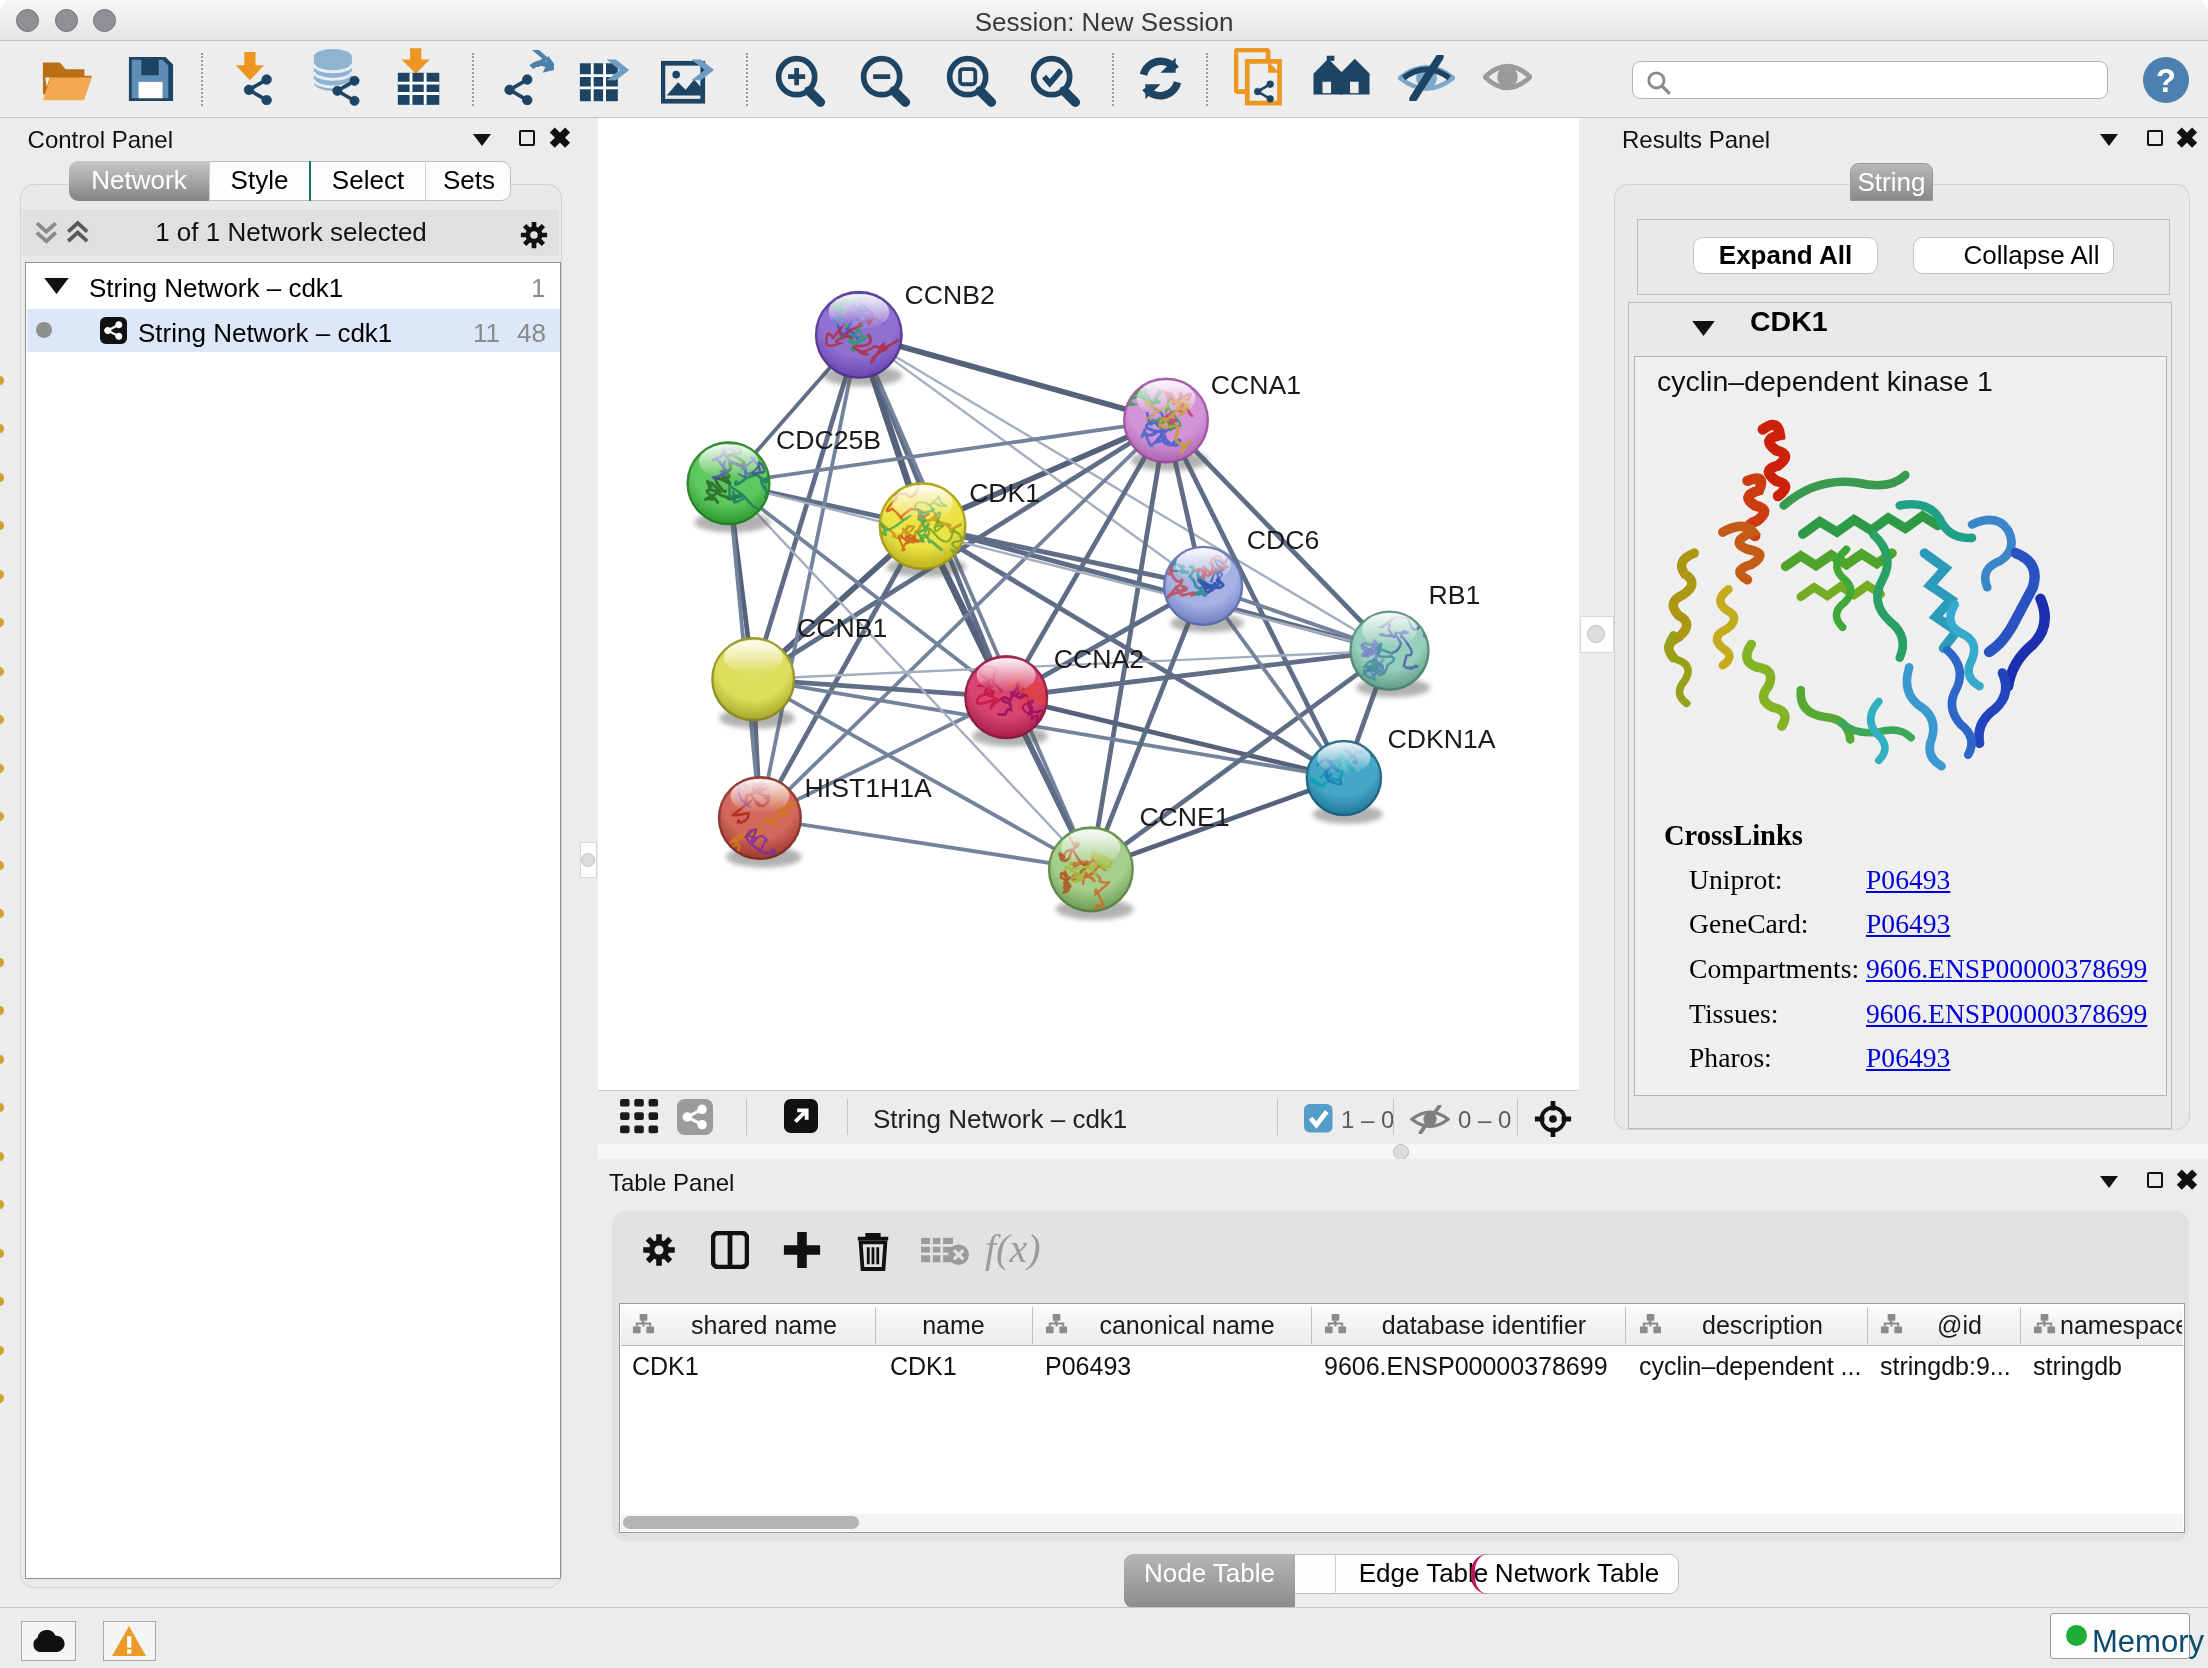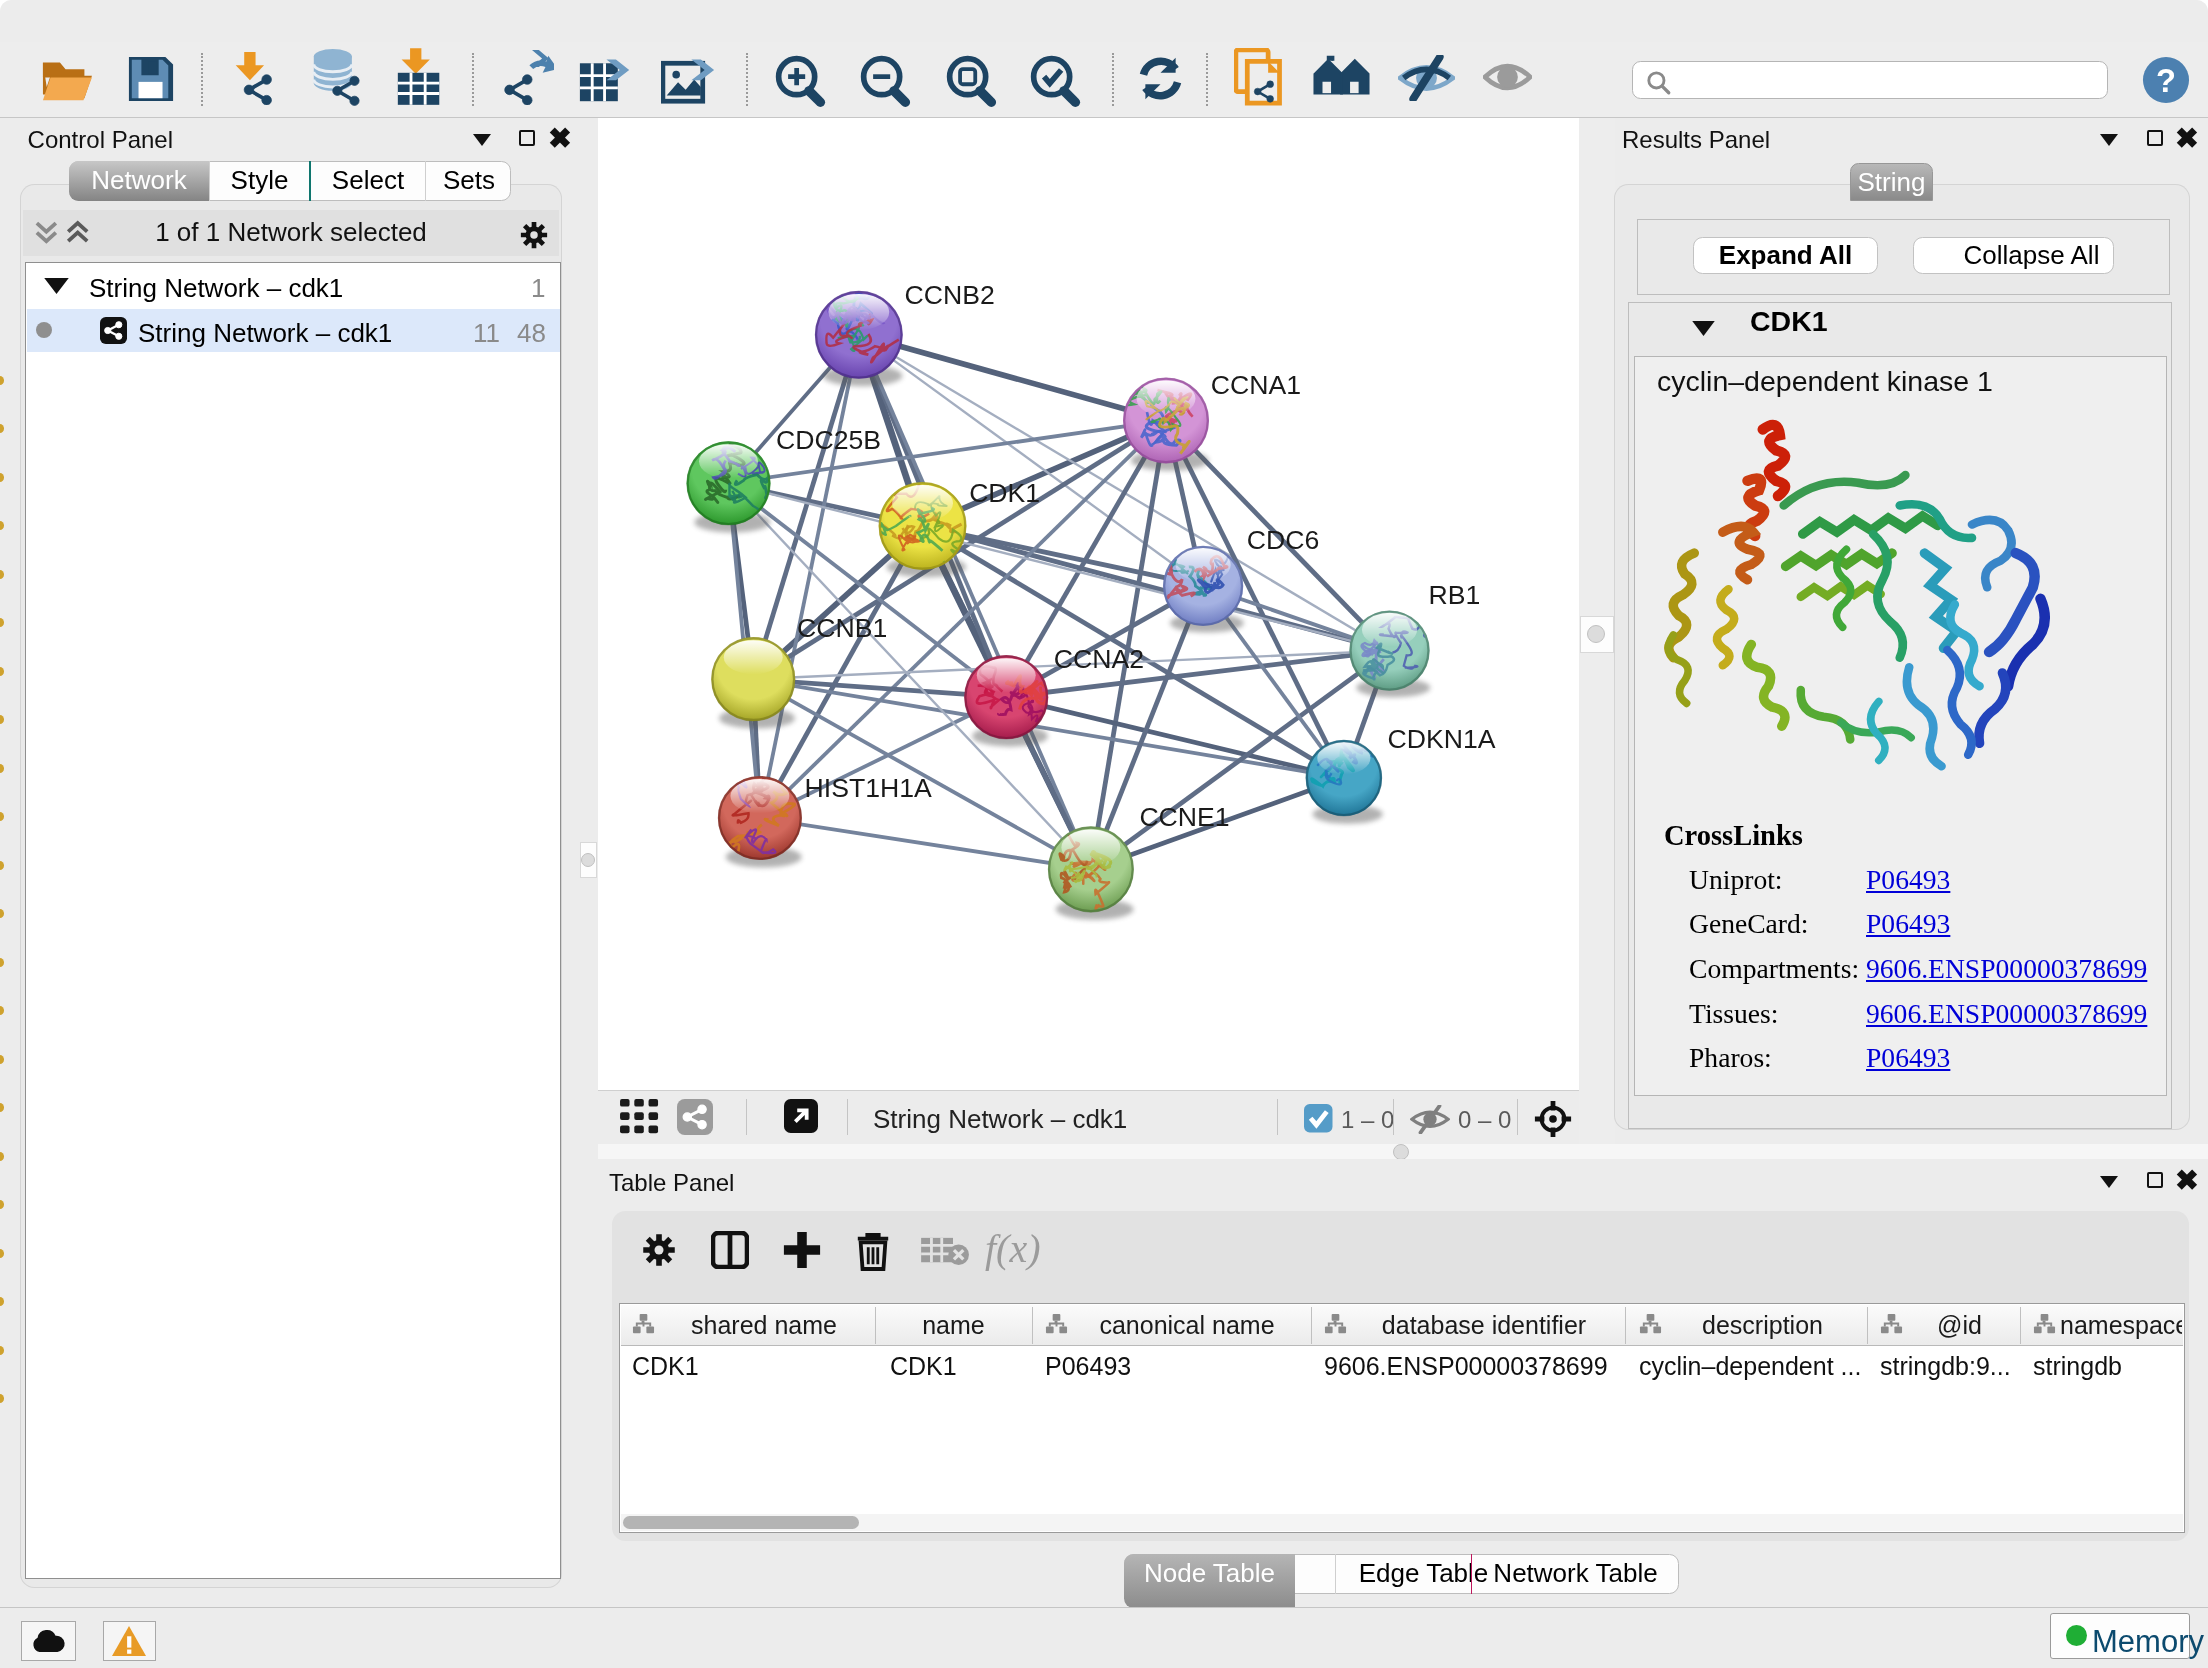--- a/index.html
+++ b/index.html
@@ -14,20 +14,26 @@
 #toolbar { position:absolute; left:0; top:42px; width:2208px; height:76px; background:#ededed; border-bottom:1.9px solid #c6c6c6; }
 .tbi { position:absolute; top:0; }
 .vsep { position:absolute; top:11.4px; width:0px; height:53px; border-left:2.9px dotted #9a9a9a; }
 #searchbox { position:absolute; left:1632px; top:19px; width:476px; height:38px; background:#fff; border:1.9px solid #b5b5b5; border-radius:8.6px; }
 
 .ph-tri { width:0; height:0; border-left:9.5px solid transparent; border-right:9.5px solid transparent; border-top:12.4px solid #111; position:absolute; }
 .ph-sq { position:absolute; width:16px; height:16px; border:2.9px solid #111; border-radius:1.9px; }
 .ph-x { position:absolute; font-size:28.5px; font-weight:bold; color:#111; line-height:19px; }
 </style></head><body>
 <div id="page">
+<div id="titlebar">
+ <div class="tl" style="left:16px"></div>
+ <div class="tl" style="left:55px"></div>
+ <div class="tl" style="left:93px"></div>
+ <div id="title">Session: New Session</div>
+</div>
 <div id="toolbar">
       <svg class="tbi" style="left:39px;top:13.3px" width="55" height="49" viewBox="0 0 58 52">
         <path d="M4 8 h18 l6 7 h20 v9 h-44 z" fill="#b96f15"></path>
         <path d="M4 8 v34 h6 l-2 4 h40 l8-24 h-44 l-4 12 z" fill="#b96f15"></path>
         <path d="M12 24 h44 l-9 24 h-43 z" fill="#f3a94f"></path>
       </svg>
       <svg class="tbi" style="left:127px;top:13.3px" width="48" height="48" viewBox="0 0 50 50">
         <path d="M2 2 h38 l8 8 v38 h-46 z" fill="#1d4463"></path>
         <path d="M5 5 h10 v16 h18 v-16 l4 0 6 6 v34 h-38 z" fill="#5e8cb4"></path>
         <rect x="22" y="7" width="9" height="12" fill="#1d4463"></rect>
@@ -765,21 +771,21 @@
     <div class="abs" style="left:1324px;top:1352px;font-size:25px;color:#111;white-space:nowrap;">9606.ENSP00000378699</div>
     <div class="abs" style="left:1639px;top:1352px;font-size:25px;color:#111;white-space:nowrap;">cyclin–dependent ...</div>
     <div class="abs" style="left:1880px;top:1352px;font-size:25px;color:#111;white-space:nowrap;">stringdb:9...</div>
     <div class="abs" style="left:2033px;top:1352px;font-size:25px;color:#111;white-space:nowrap;">stringdb</div>
 <div class="abs" style="left:621px;top:1514px;width:1562px;height:17px;background:#f4f4f4;"></div>
 <div class="abs" style="left:623px;top:1516px;width:236px;height:13.3px;background:#b4b4b4;border-radius:6.7px;"></div>
 
 <div class="abs" style="left:1124px;top:1554px;width:555px;height:40px;background:#fdfdfd;border:1px solid #bdbdbd;border-radius:9.5px;"></div>
 <div class="abs" style="left:1124px;top:1554px;width:171px;height:54px;border-radius:9.5px 0 0 9.5px;background:linear-gradient(#b5b5b5,#8c8c8c);color:#fff;font-size:26px;text-align:center;line-height:38px;">Node Table</div>
 <div class="abs" style="left:1295px;top:1554px;width:176px;height:40px;border-left:1px solid #cfcfcf;font-size:26px;color:#000;text-align:center;line-height:38px;margin-left:40px;">Edge Table</div>
-<div class="abs" style="left:1471px;top:1554px;width:208px;height:40px;border-left:1px solid #be185d;font-size:26px;color:#000;text-align:center;line-height:38px;">Network Table</div>
+<div class="abs" style="left:1471px;top:1554px;width:208px;height:40px;border-left:4px solid #be185d;font-size:26px;color:#000;text-align:center;line-height:38px;border-radius:17px;">Network Table</div>
 
 <div class="abs" style="left:0;top:1607px;width:2208px;height:61px;background:#ececec;border-top:1px solid #c5c5c5;"></div>
 <div class="abs" style="left:21px;top:1621px;width:55px;height:40px;background:#f5f5f5;border:1px solid #a8a8a8;"></div>
 <svg class="abs" style="left:30px;top:1629px" width="36" height="24" viewBox="0 0 38 25">
  <path d="M10 24 a8 8 0 0 1 -2 -15 a10 10 0 0 1 19 -2 a7 7 0 0 1 2 17 z" fill="#111"></path>
     </svg>
 <div class="abs" style="left:103px;top:1621px;width:53px;height:40px;background:#f5f5f5;border:1px solid #a8a8a8;"></div>
 <svg class="abs" style="left:110px;top:1624px" width="38" height="34" viewBox="0 0 40 36">
  <path d="M20 2 L38 34 H2 Z" fill="#e89b26"></path>
  <rect x="18" y="13" width="4.5" height="12" fill="#fff"></rect>

